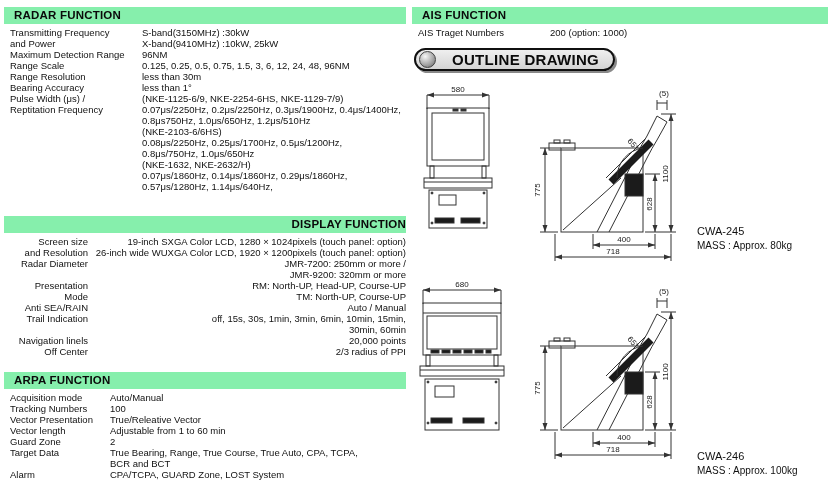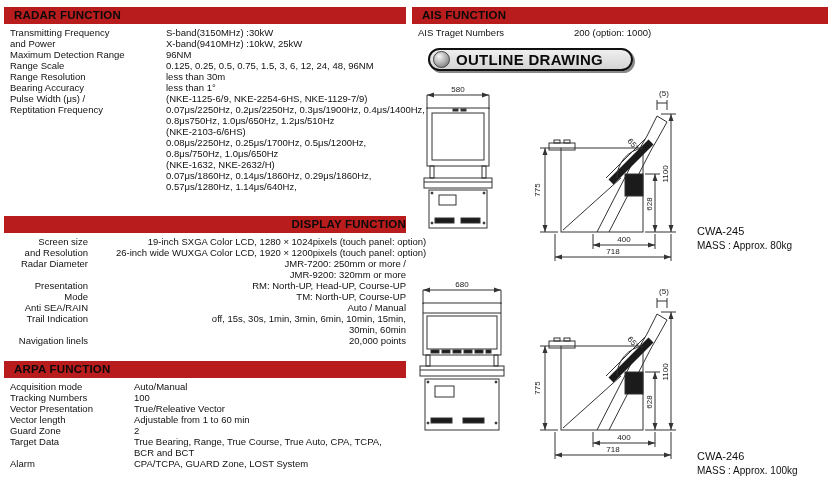--- a/index.html
+++ b/index.html
@@ -5,41 +5,41 @@
   html,body{margin:0;padding:0;}
   body{
     width:830px;height:498px;position:relative;overflow:hidden;
     background:#ffffff;color:#111;
     font-family:"Liberation Sans",sans-serif;
     -webkit-font-smoothing:antialiased;
   }
   .left-col{position:absolute;left:4px;top:7px;width:402px;}
   .right-col{position:absolute;left:412px;top:7px;width:416px;}
   .sec-header{
-    background:#b91c1c;height:17px;line-height:17px;
+    background:#86efac;height:17px;line-height:17px;
     font-weight:bold;font-size:11.5px;letter-spacing:.2px;
     padding-left:10px;color:#0a0a0a;
   }
   .sec-rows{padding:3px 0 0 6px;}
-  .spec-row{display:flex;font-size:9.5px;line-height:11px;gap:24px;}
+  .spec-row{display:flex;font-size:9.5px;line-height:11px;}
   .spec-label{flex:none;padding-right:4px;}
   .spec-value{flex:1;}
   .spec-label div,.spec-value div{white-space:nowrap;}
   .sec-radar .spec-label{width:128px;}
   .sec-display .spec-label{width:78px;}
   .sec-arpa .spec-label{width:96px;}
   .sec-ais .spec-label{width:128px;}
   .sec-display{margin-top:24px;text-align:right;}
   .sec-arpa{margin-top:15px;}
   .outline-btn{
-    position:absolute;left:16px;top:41px;
-    display:inline-flex;align-items:center;gap:6px;
+    position:absolute;left:2px;top:41px;
+    display:inline-flex;align-items:center;gap:16px;
     border:2px solid #101010;border-radius:14px;
     background:linear-gradient(#efefef,#d4d4d4);
-    padding:1px 28px 1px 3px;
+    padding:1px 14px 1px 3px;
     box-shadow:2px 2px 0 rgba(40,40,40,.55);
   }
   .outline-ball{
     width:17px;height:17px;border-radius:50%;
     background:radial-gradient(circle at 35% 30%,#f7f7f7,#a9a9a9 55%,#6b6b6b 95%);
     border:1px solid #444;box-sizing:border-box;
   }
   .outline-text{font-weight:bold;font-size:15px;letter-spacing:.3px;color:#0a0a0a;}
   svg.drawing{position:absolute;left:3px;}
   #drawing-1{top:75px;}
@@ -164,20 +164,28 @@
             <div>off, 15s, 30s, 1min, 3min, 6min, 10min, 15min,</div>
             <div>30min, 60min</div>
           </div>
         </div>
         <div class="spec-row">
           <div class="spec-label">
             <div>Navigation linels</div>
           </div>
           <div class="spec-value">
             <div>20,000 points</div>
+          </div>
+        </div>
+        <div class="spec-row">
+          <div class="spec-label">
+            <div>Off Center</div>
+          </div>
+          <div class="spec-value">
+            <div>2/3 radius of PPI</div>
           </div>
         </div>
       </div>
   </section>
   <section class="sec sec-arpa">
     <div class="sec-header">ARPA FUNCTION</div>
     <div class="sec-rows" id="rows-arpa">
         <div class="spec-row">
           <div class="spec-label">
             <div>Acquisition mode</div>

